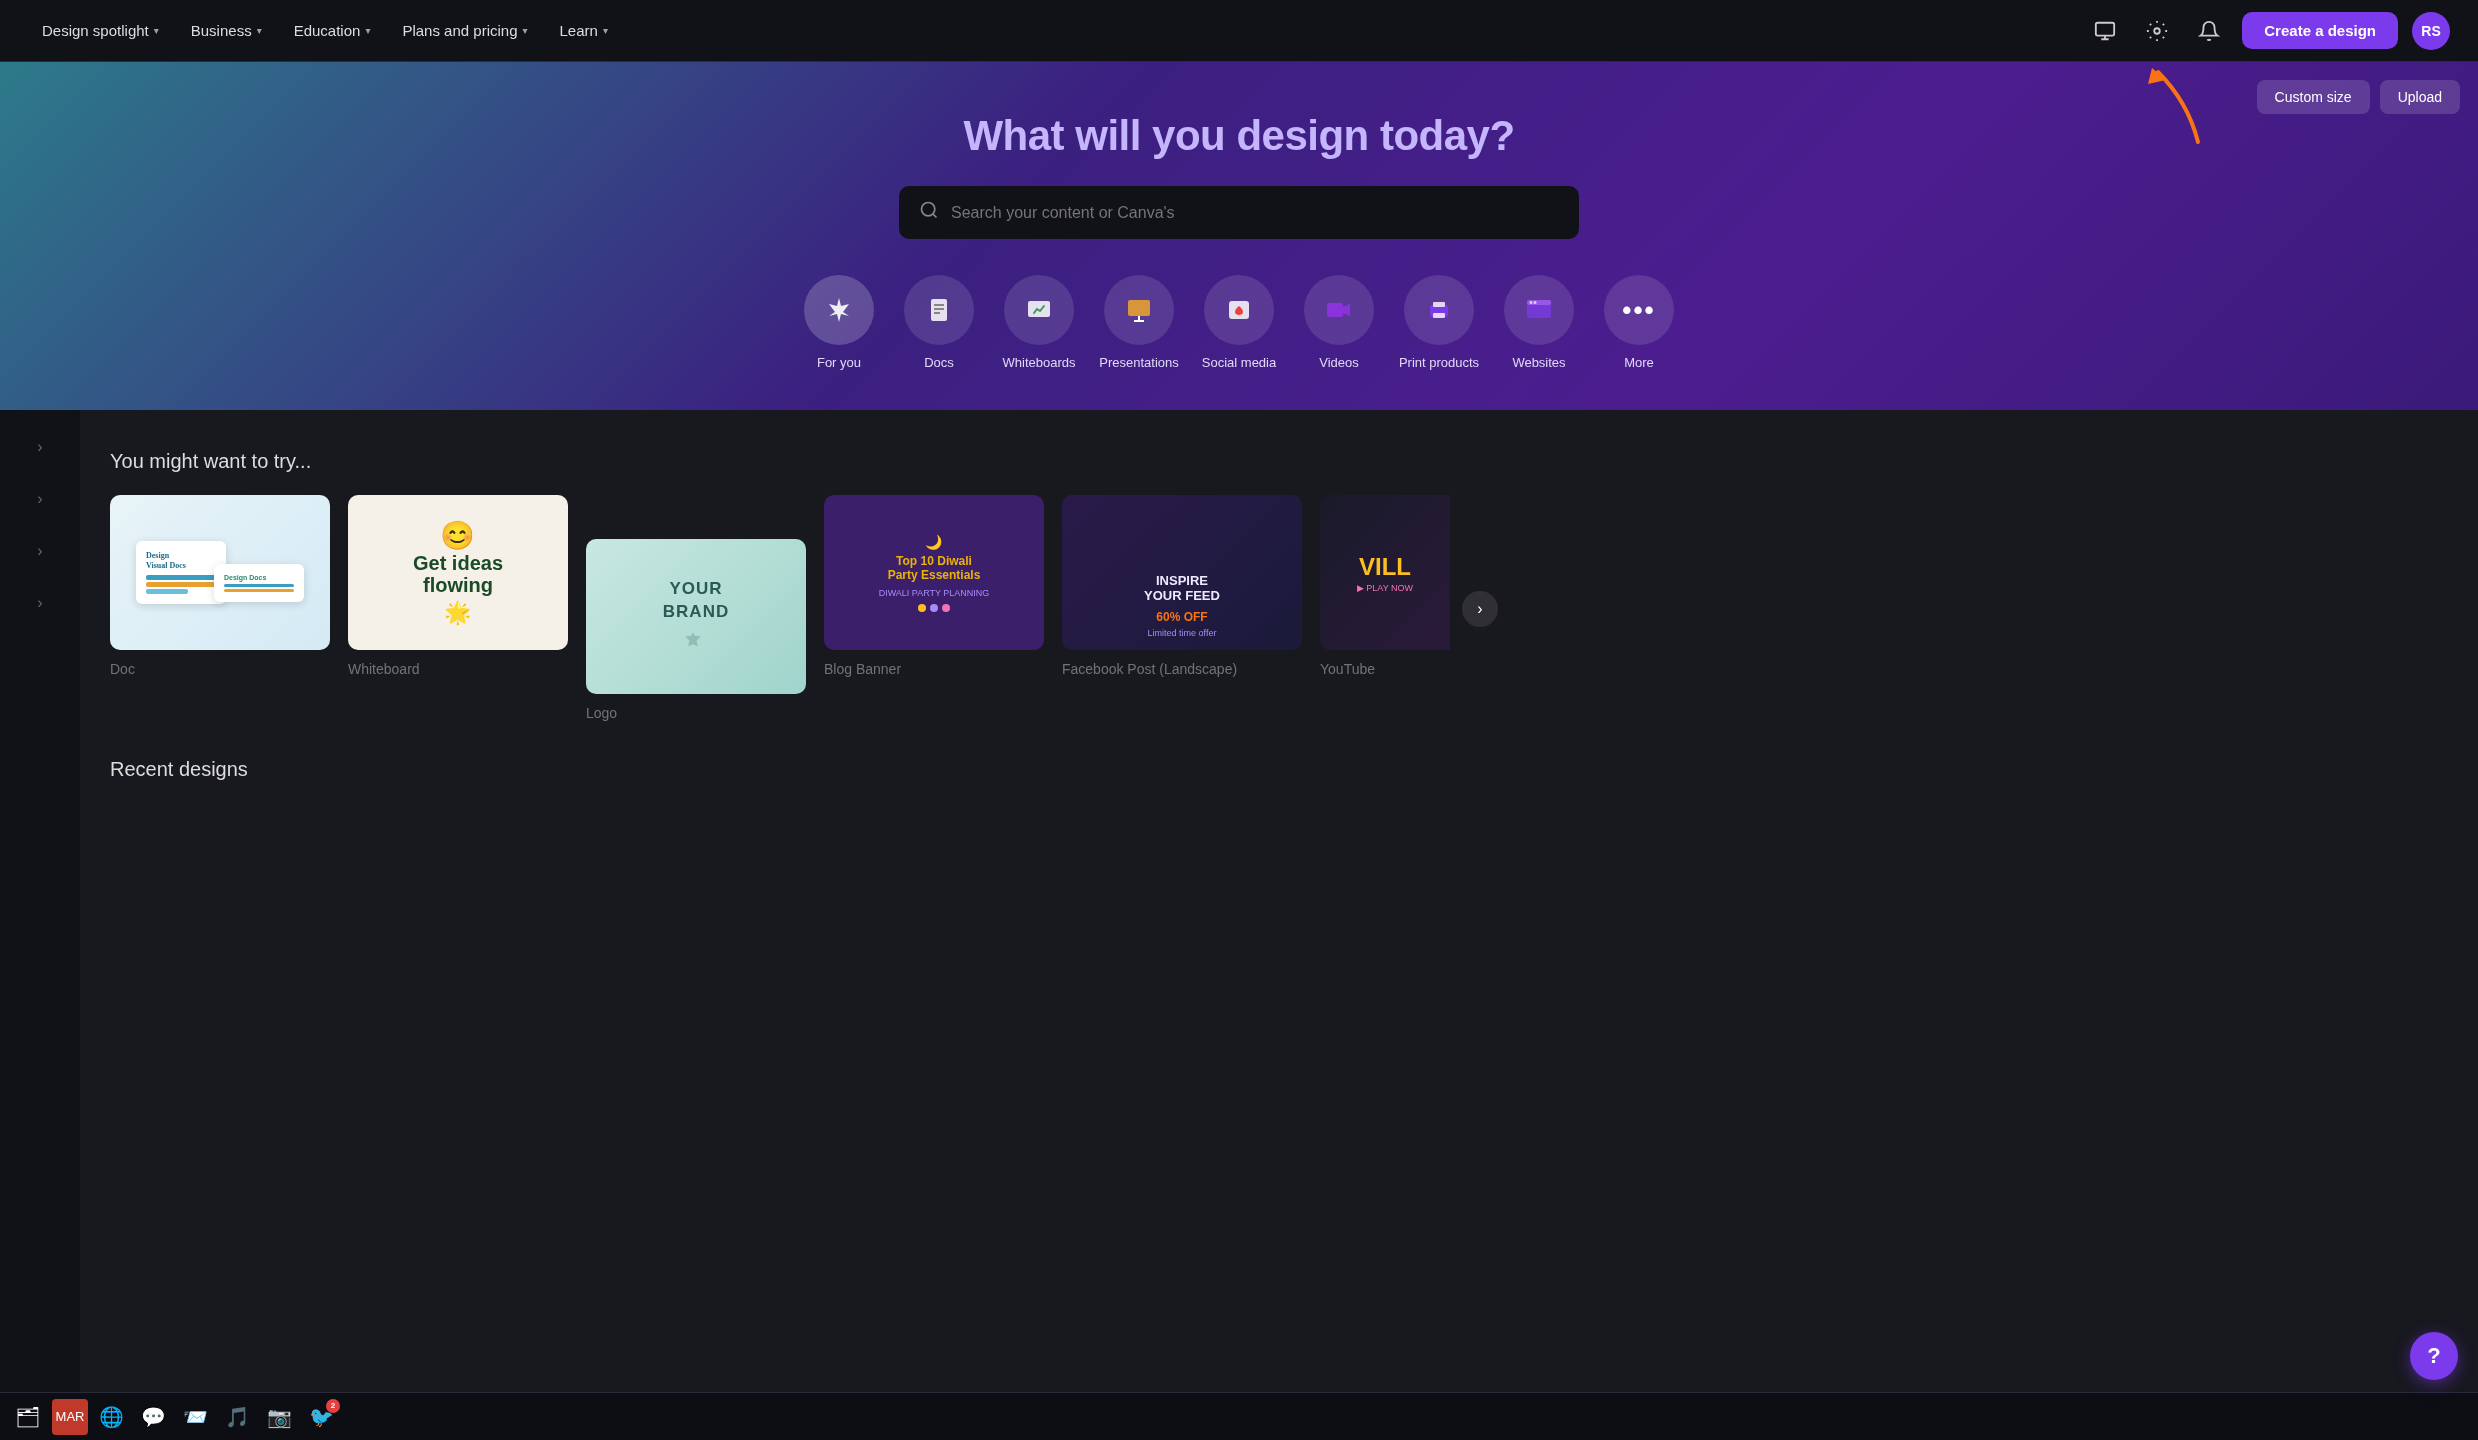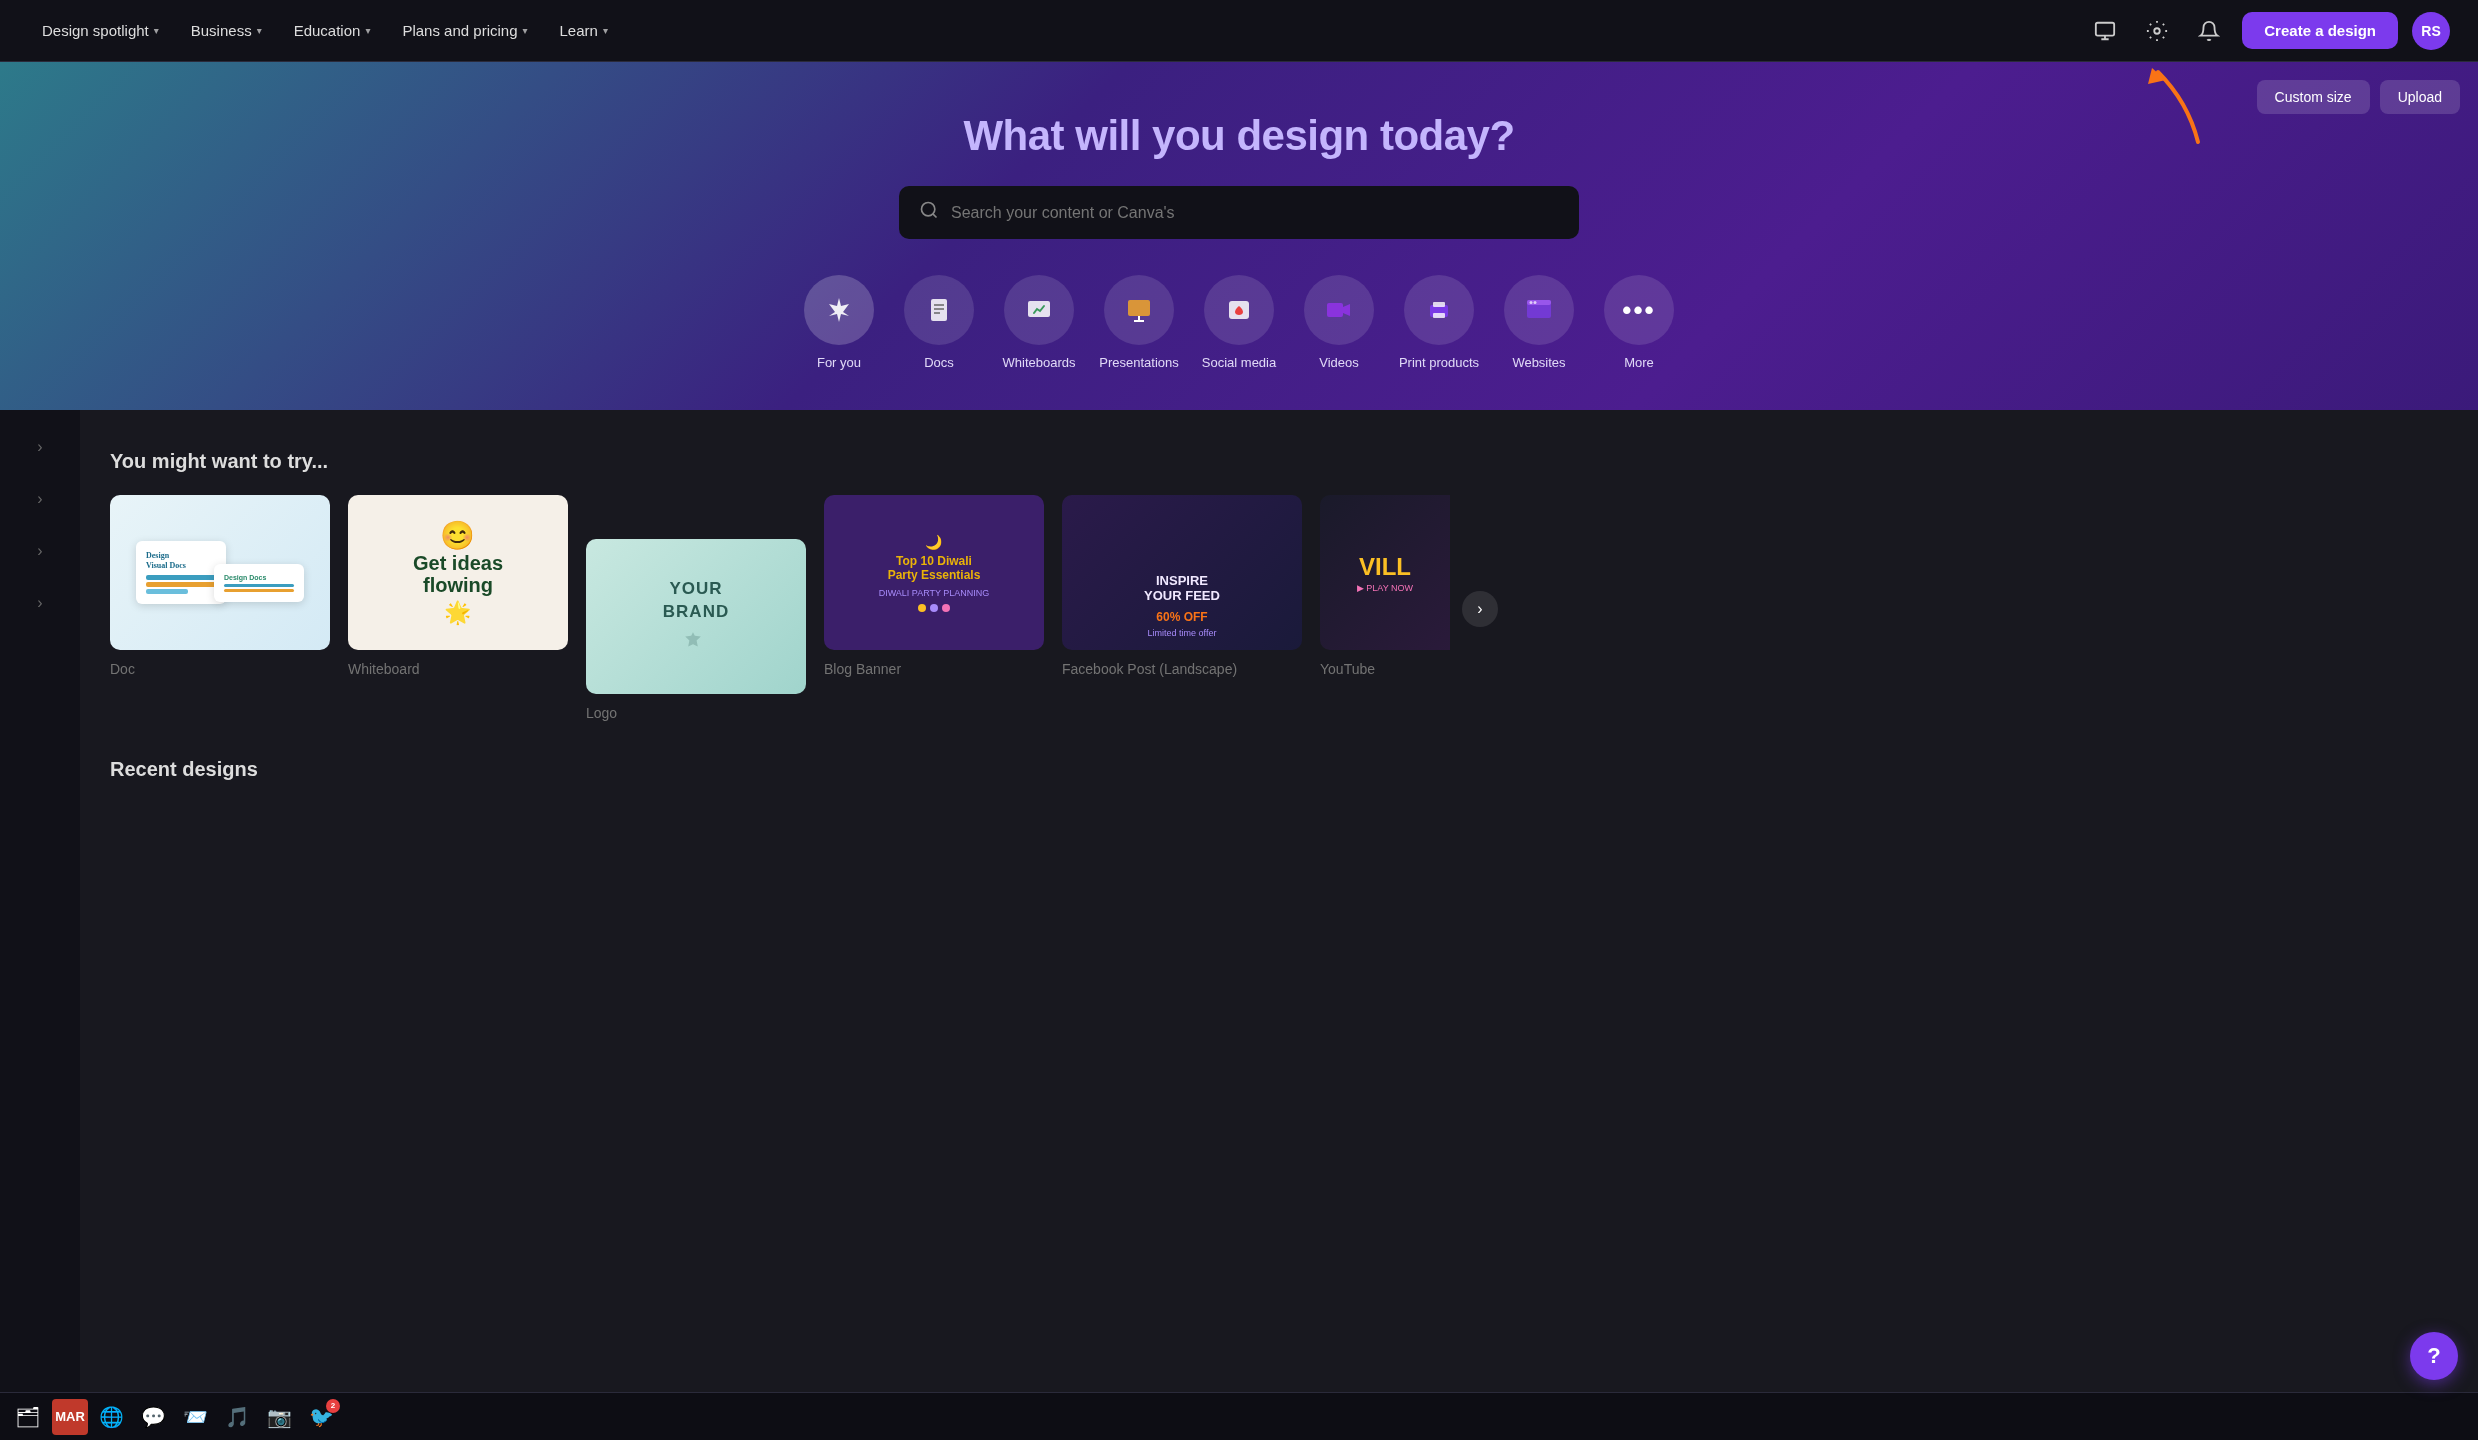--- a/index.html
+++ b/index.html
@@ -176,21 +176,21 @@
     }
 
     .content-area {
       flex: 1;
       padding: 40px 40px 40px 30px;
     }
 
     
     .section-title {
       font-size: 20px;
-      font-weight: 700;
+      font-weight: 400;
       color: #ddd;
       margin-bottom: 22px;
     }
 
     
     .cards-row {
       display: flex;
       gap: 18px;
       overflow: hidden;
     }
@@ -593,21 +593,21 @@
     <div class="recent-section">
       <div class="section-title">Recent designs</div>
     </div>
   </div>
 </div>
 
 <div class="help-btn">?</div>
 
 <div class="taskbar">
   <div class="taskbar-icon">🗂</div>
-  <div class="taskbar-icon" style="background:#c0392b;border-radius:4px;color:white;font-size:13px;font-weight:700;padding:2px 6px;">MAR</div>
+  <div class="taskbar-icon" style="background:#c0392b;border-radius:4px;color:white;font-size:13px;font-weight:400;padding:2px 6px;">MAR</div>
   <div class="taskbar-icon">🌐</div>
   <div class="taskbar-icon">💬</div>
   <div class="taskbar-icon">📨</div>
   <div class="taskbar-icon">🎵</div>
   <div class="taskbar-icon">📷</div>
   <div class="taskbar-icon" style="position:relative;">
     🐦
     <span style="position:absolute;top:0;right:0;width:14px;height:14px;border-radius:50%;background:#e84040;font-size:8px;display:flex;align-items:center;justify-content:center;color:white;font-weight:700;">2</span>
   </div>
 </div>

